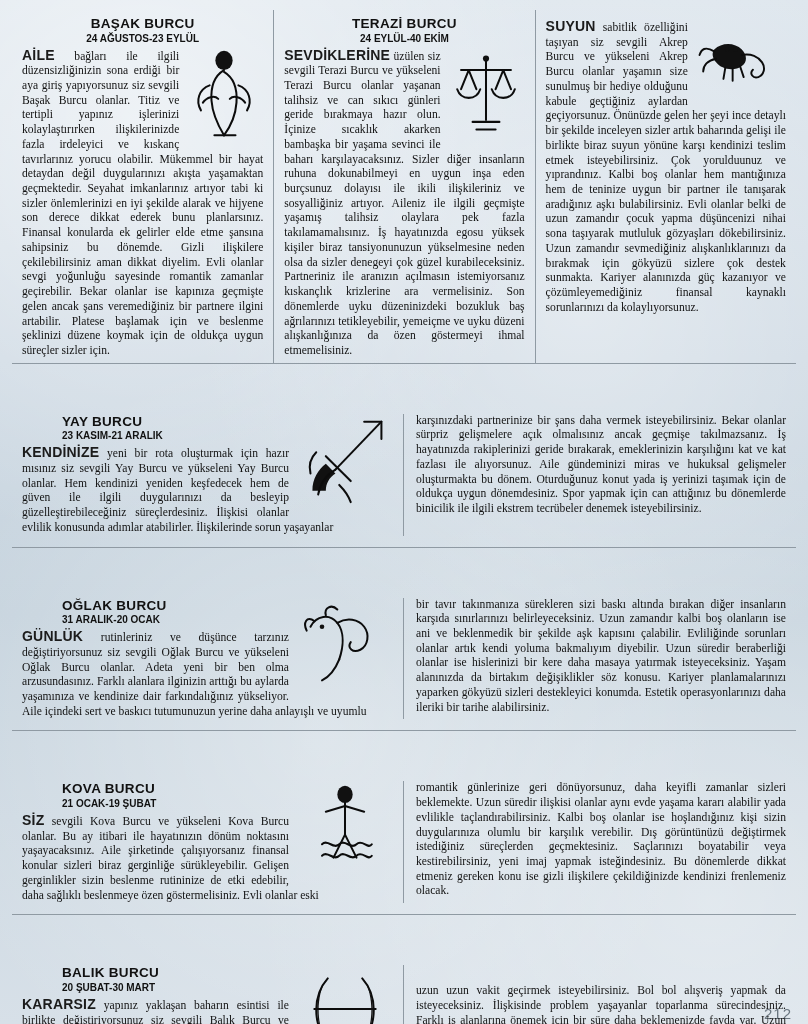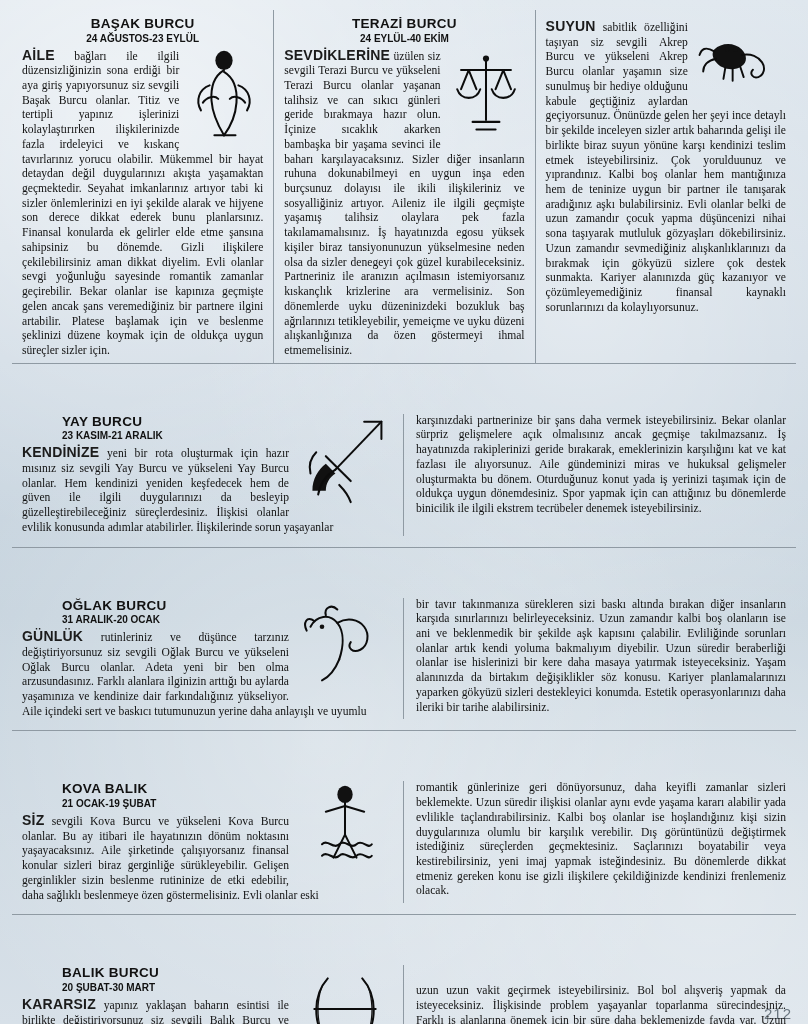--- a/index.html
+++ b/index.html
@@ -260,21 +260,21 @@
           <svg class="zglyph" viewBox="0 0 100 96" xmlns="http://www.w3.org/2000/svg" aria-hidden="true">
             <ellipse cx="50" cy="14" rx="8" ry="9" class="zfill"></ellipse>
             <path class="zline" d="M50 23 L50 56"></path>
             <path class="zline" d="M30 32 L50 26 L70 32"></path>
             <path class="zline" d="M50 56 L38 80 M50 56 L62 80"></path>
             <path class="zline" d="M26 66 C32 60 38 72 44 66 C50 60 56 72 62 66 C68 60 74 72 78 66"></path>
             <path class="zline" d="M26 78 C32 72 38 84 44 78 C50 72 56 84 62 78 C68 72 74 84 78 78"></path>
           </svg>
         </div>
         <div class="sign-head">
-          <div class="sign-name">KOVA BALIK</div>
+          <div class="sign-name">KOVA BURCU</div>
           <div class="sign-dates">21 OCAK-19 ŞUBAT</div>
         </div>
         <div class="body-text"><span class="lead">SİZ</span><span> sevgili Kova Burcu ve yükseleni Kova Burcu olanlar. Bu ay itibari ile hayatınızın dönüm noktasını yaşayacaksınız. Aile şirketinde çalışıyorsanız finansal konular sizleri biraz gerginliğe sürükleyebilir. Gelişen gerginlikler sizin beslenme rutininize de etki edebilir, daha sağlıklı beslenmeye özen göstermelisiniz. Evli olanlar eski</span></div>
       </div>
       <div class="row-right">
         <div class="body-text">romantik günlerinize geri dönüyorsunuz, daha keyifli zamanlar sizleri beklemekte. Uzun süredir ilişkisi olanlar aynı evde yaşama kararı alabilir yada evlilikle taçlandırabilirsiniz. Kalbi boş olanlar ise hoşlandığınız kişi sizin duygularınıza olumlu bir karşılık verebilir. Dış görüntünüzü değiştirmek istediğiniz süreçlerden geçmektesiniz. Saçlarınızı boyatabilir veya kestirebilirsiniz, yeni imaj yapmak isteğindesiniz. Bu dönemlerde dikkat etmeniz gereken konu ise gizli ilişkilere çekildiğinizde kendinizi frenlemeniz olacak.</div>
       </div>
     </div>
 
     <div class="row last">

